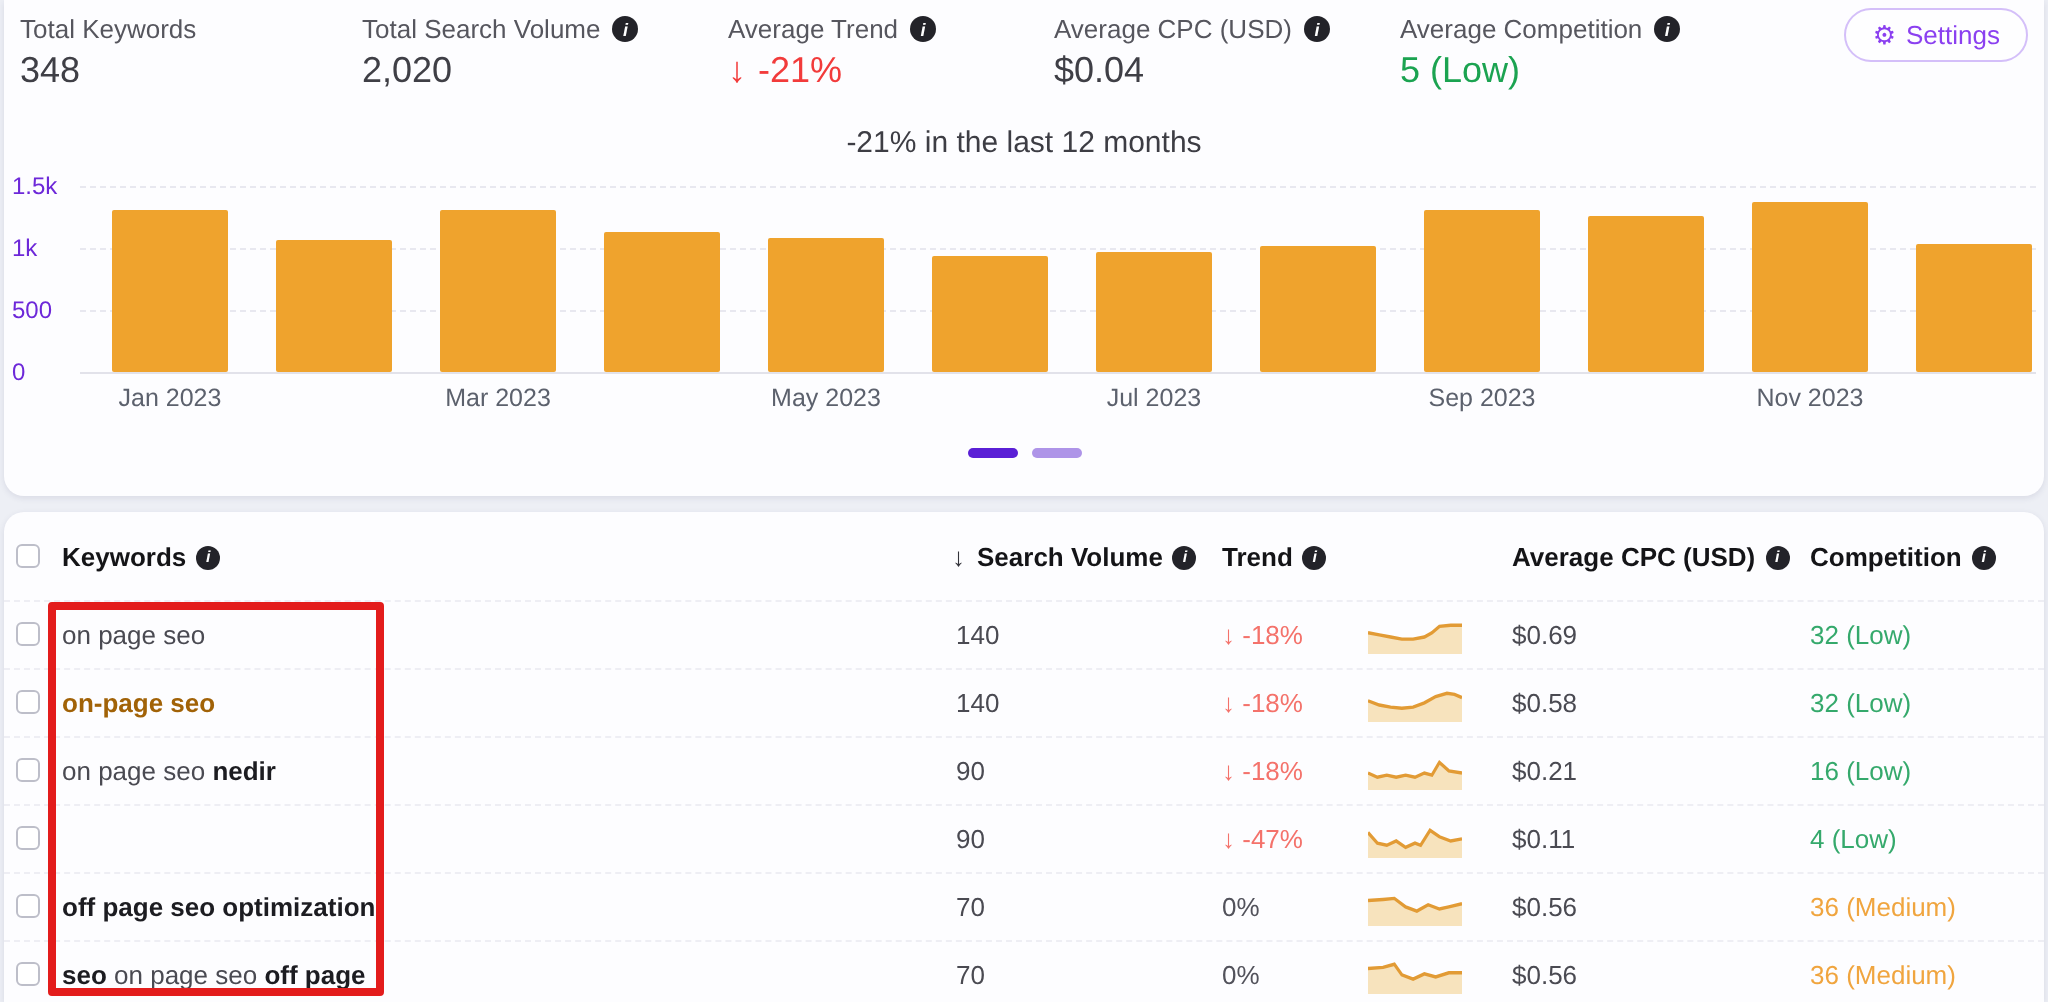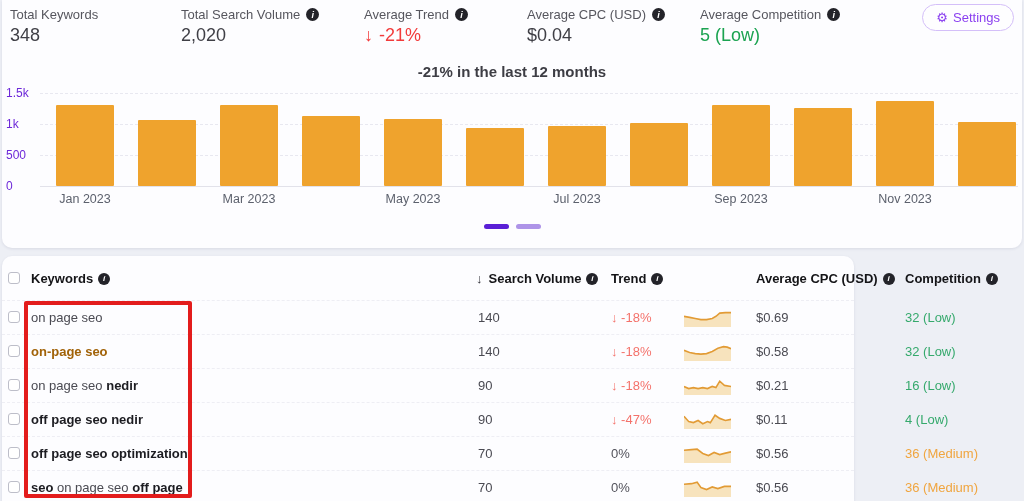--- a/index.html
+++ b/index.html
@@ -1,38 +1,38 @@
 <!DOCTYPE html>
 <html><head>
 <meta charset="utf-8">
 <style>
   * { box-sizing: border-box; }
   html,body { margin:0; padding:0; }
   body { background:#edeff5; font-family:"Liberation Sans", sans-serif; }
   .screen { position:relative; width:1024px; height:501px; overflow:hidden; background:#edeff5; }
   .card { position:absolute; background:#fdfdff; box-shadow:0 1px 3px rgba(40,40,90,.10); }
   .card-top { left:2px; top:0; width:1020px; height:248px; border-radius:0 0 10px 10px; }
-  .card-table { left:2px; top:256px; width:852px; height:245px; border-radius:10px 10px 0 0; }
+  .card-table { left:2px; top:256px; width:1020px; height:245px; border-radius:10px 10px 0 0; }
 
   
   .stat { position:absolute; top:7px; }
   .stat-label { display:flex; align-items:center; gap:6px; font-size:13px; color:#56565e; }
   .stat-value { margin-top:3px; font-size:18px; color:#3f3f46; display:flex; align-items:center; gap:6px; }
   .info { display:inline-flex; align-items:center; justify-content:center;
           width:13px; height:13px; border-radius:50%; background:#232329; color:#fff;
           font-size:9px; font-weight:700; font-style:italic; flex:0 0 auto; cursor:pointer; }
   .info.sm { width:12px; height:12px; font-size:8px; }
   .settings-btn { position:absolute; right:8px; top:4px; height:27px; display:inline-flex;
           align-items:center; gap:5px; padding:0 13px; border-radius:15px;
           border:1px solid #d4bff9; background:#fefeff; font-size:13px;
           font-family:"Liberation Sans", sans-serif; cursor:pointer; }
 
   
   .chart-title { position:absolute; top:63px; left:0; right:0; text-align:center;
-          font-size:15px; font-weight:700; color:#3d3d44; }
+          font-size:15px; font-weight:400; color:#3d3d44; }
   .gridline { position:absolute; left:38px; width:978px; border-top:1px dashed #e8e8f0; }
   .axisline { position:absolute; left:38px; width:978px; top:186px; border-top:1px solid #e2e2ea; }
   .ytick { position:absolute; width:30px; text-align:left; font-size:12px; color:#6d28d9; }
   .bar { position:absolute; width:58px; border-radius:1px; cursor:pointer; }
   .xlabel { position:absolute; top:192px; width:80px; text-align:center; font-size:12.5px; color:#5c616d; }
   .pager { position:absolute; top:224px; left:0; right:0; display:flex; justify-content:center; gap:7px; }
   .pill { width:25px; height:5px; border-radius:2.5px; cursor:pointer; }
 
   
   .thead { position:absolute; top:10px; left:0; right:0; height:30px; }
@@ -212,21 +212,20 @@
             <svg viewBox="0 0 50 16" preserveAspectRatio="none">
               <polygon points="0,8 5,10 10,9 15,10 20,9 25,10 30,8 34,9 38,3 43,7 50,8 50,16 0,16" fill="#f7e3bd"></polygon>
               <polyline points="0,8 5,10 10,9 15,10 20,9 25,10 30,8 34,9 38,3 43,7 50,8" fill="none" stroke="#e29b35" stroke-width="1.6"></polyline>
             </svg>
           </div>
           <div class="cell c-cpc">$0.21</div>
           <div class="cell c-comp" style="color: rgb(53, 169, 108);">16 (Low)</div>
         </div>
         <div class="trow" style="top: 146px;">
           <span class="checkbox"></span>
-          <div class="cell c-kw"><span style="font-weight: 700; color: rgb(28, 28, 33);">off page seo nedir</span></div>
           <div class="cell c-vol">90</div>
           <div class="cell c-trend" style="color: rgb(244, 114, 107);">↓ -47%</div>
           <div class="sparkwrap">
             <svg viewBox="0 0 50 16" preserveAspectRatio="none">
               <polygon points="0,4 5,9 10,10 15,8 20,11 25,9 28,10 33,3 38,6 44,8 50,7 50,16 0,16" fill="#f7e3bd"></polygon>
               <polyline points="0,4 5,9 10,10 15,8 20,11 25,9 28,10 33,3 38,6 44,8 50,7" fill="none" stroke="#e29b35" stroke-width="1.6"></polyline>
             </svg>
           </div>
           <div class="cell c-cpc">$0.11</div>
           <div class="cell c-comp" style="color: rgb(53, 169, 108);">4 (Low)</div>

